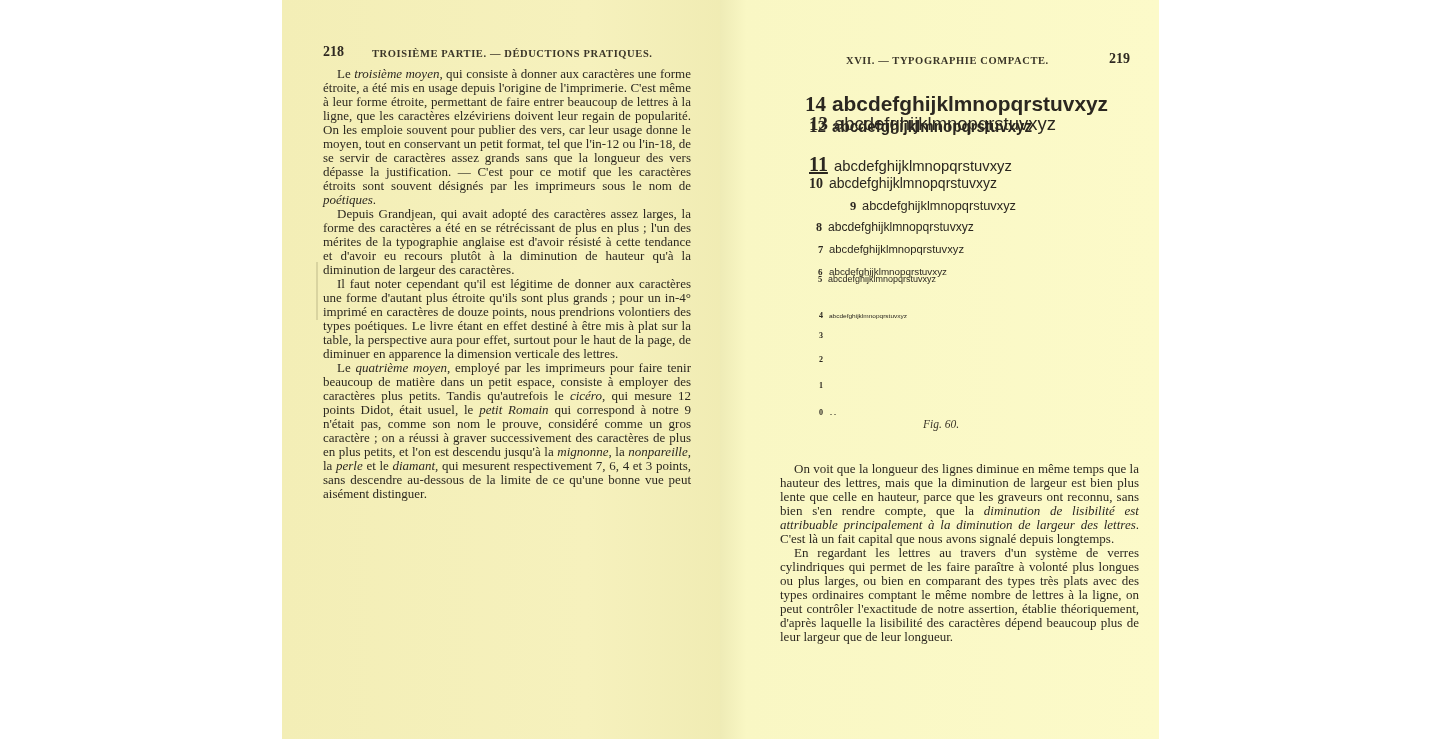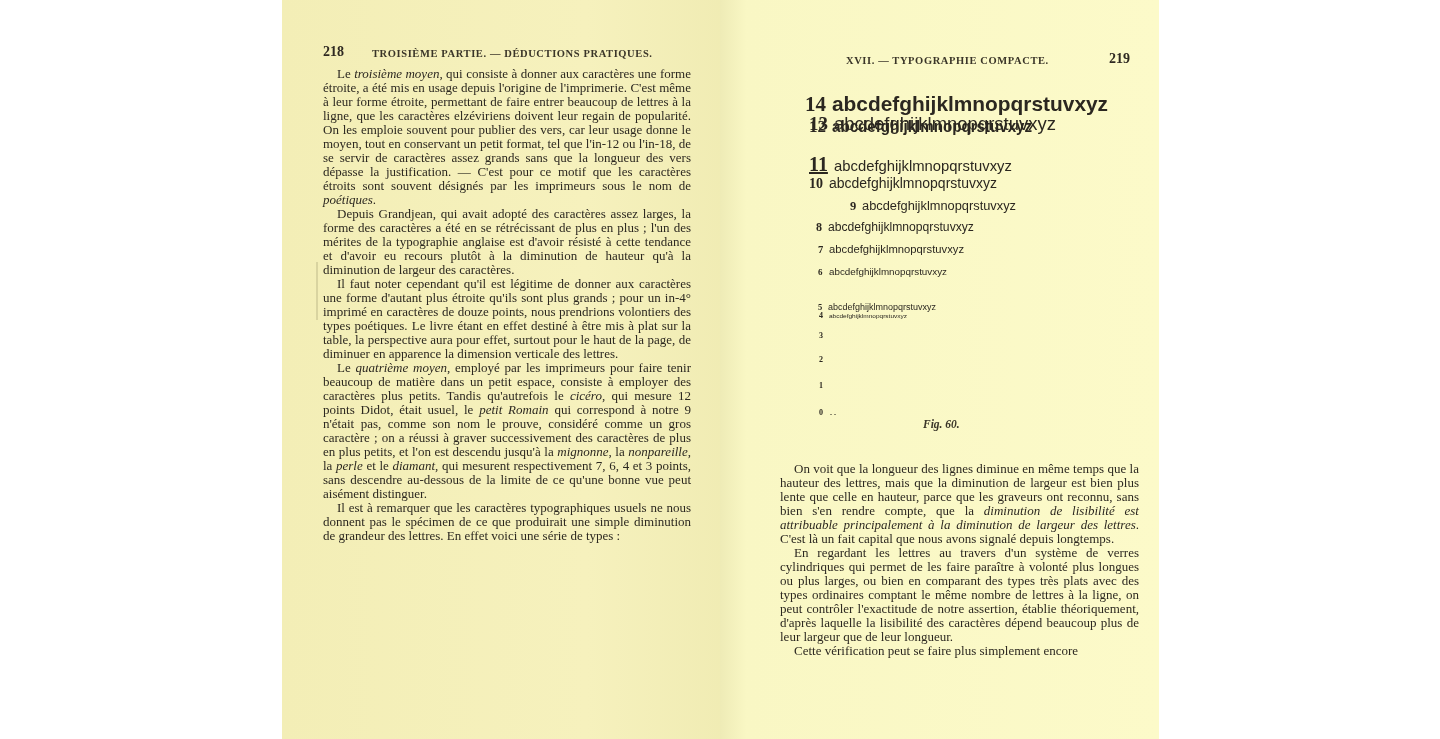--- a/index.html
+++ b/index.html
@@ -17,58 +17,56 @@
   .folio { position:absolute; font-size:14px; font-weight:bold; color:#2f2a22; }
 
   .col { position:absolute; font-size:13px; line-height:14px; text-align:justify; color:#2c2820; }
   .col p { margin:0; text-indent:14px; text-align-last:left; }
   .col p i { font-style:italic; }
 
   
   .spec-row { position:absolute; white-space:nowrap; color:#2b2720; font-family:"Liberation Serif","DejaVu Serif",serif; }
   .spec-num { display:inline-block; text-align:right; font-weight:bold; }
   .spec-text { display:inline-block; margin-left:6px; font-family:"Liberation Sans Narrow","Liberation Sans","DejaVu Sans",sans-serif; transform-origin:left center; }
-  .fig-caption { position:absolute; font-style:italic; font-size:11.5px; color:#3a3528;font-weight:bold; }
+  .fig-caption { position:absolute; font-style:italic; font-size:11.5px; color:#3a3528; }
   .margin-mark { position:absolute; width:2px; background:#d9d4a0; }
 </style>
 </head>
 <body>
 
 <div id="left-page" class="page">
   <div class="folio" style="left:41px; top:44px;">218</div>
   <div class="running-head" style="left:90px; top:48px;">TROISIÈME PARTIE. — DÉDUCTIONS PRATIQUES.</div>
   <div class="margin-mark" style="left:34px; top:262px; height:58px;"></div>
   <div id="left-col" class="col" style="left:41px; top:67px; width:368px;">
       <p><span>Le </span><i>troisième moyen</i><span>, qui consiste à donner aux caractères une forme étroite, a été mis en usage depuis l'origine de l'imprimerie. C'est même à leur forme étroite, permettant de faire entrer beaucoup de lettres à la ligne, que les caractères elzéviriens doivent leur regain de popularité. On les emploie souvent pour publier des vers, car leur usage donne le moyen, tout en conservant un petit format, tel que l'in-12 ou l'in-18, de se servir de caractères assez grands sans que la longueur des vers dépasse la justification. — C'est pour ce motif que les caractères étroits sont souvent désignés par les imprimeurs sous le nom de </span><i>poétiques</i><span>.</span></p>
       <p><span>Depuis Grandjean, qui avait adopté des caractères assez larges, la forme des caractères a été en se rétrécissant de plus en plus ; l'un des mérites de la typographie anglaise est d'avoir résisté à cette tendance et d'avoir eu recours plutôt à la diminution de hauteur qu'à la diminution de largeur des caractères.</span></p>
       <p><span>Il faut noter cependant qu'il est légitime de donner aux caractères une forme d'autant plus étroite qu'ils sont plus grands ; pour un in-4° imprimé en caractères de douze points, nous prendrions volontiers des types poétiques. Le livre étant en effet destiné à être mis à plat sur la table, la perspective aura pour effet, surtout pour le haut de la page, de diminuer en apparence la dimension verticale des lettres.</span></p>
       <p><span>Le </span><i>quatrième moyen</i><span>, employé par les imprimeurs pour faire tenir beaucoup de matière dans un petit espace, consiste à employer des caractères plus petits. Tandis qu'autrefois le </span><i>cicéro</i><span>, qui mesure 12 points Didot, était usuel, le </span><i>petit Romain</i><span> qui correspond à notre 9 n'était pas, comme son nom le prouve, considéré comme un gros caractère ; on a réussi à graver successivement des caractères de plus en plus petits, et l'on est descendu jusqu'à la </span><i>mignonne</i><span>, la </span><i>nonpareille</i><span>, la </span><i>perle</i><span> et le </span><i>diamant</i><span>, qui mesurent respectivement 7, 6, 4 et 3 points, sans descendre au-dessous de la limite de ce qu'une bonne vue peut aisément distinguer.</span></p>
-      <p><span>Il est à remarquer que les caractères typographiques usuels ne nous donnent pas le spécimen de ce que produirait une simple diminution de grandeur des lettres. En effet voici une série de types :</span></p>
     </div>
 </div>
 
 <div id="right-page" class="page">
   <div class="running-head" style="left:126px; top:55px;">XVII. — TYPOGRAPHIE COMPACTE.</div>
   <div class="folio" style="left:389px; top:51px;">219</div>
   <div id="specimen">
       <div class="spec-row" style="left: 85px; top: 92px;"><span class="spec-num" style="font-size: 21px;">14</span><span class="spec-text" style="font-size: 21px; font-weight: bold; transform: scaleX(0.994);">abcdefghijklmnopqrstuvxyz</span></div>
       <div class="spec-row" style="left: 89px; top: 113px;"><span class="spec-num" style="font-size: 19px;">13</span><span class="spec-text" style="font-size: 19px; font-weight: normal; transform: scaleX(0.973);">abcdefghijklmnopqrstuvxyz</span></div>
       <div class="spec-row" style="left: 89px; top: 117px;"><span class="spec-num" style="font-size: 17px;">12</span><span class="spec-text" style="font-size: 17px; font-weight: bold; transform: scaleX(0.89);">abcdefghijklmnopqrstuvxyz</span></div>
       <div class="spec-row" style="left: 89px; top: 153px;"><span class="spec-num" style="font-size: 20px; text-decoration: underline;">11</span><span class="spec-text" style="font-size: 15px; font-weight: normal; transform: scaleX(0.988);">abcdefghijklmnopqrstuvxyz</span></div>
       <div class="spec-row" style="left: 89px; top: 174px;"><span class="spec-num" style="font-size: 14px;">10</span><span class="spec-text" style="font-size: 14px; font-weight: normal; transform: scaleX(0.999);">abcdefghijklmnopqrstuvxyz</span></div>
       <div class="spec-row" style="left: 114px; top: 196px; margin-left: 16px;"><span class="spec-num" style="font-size: 12.5px;">9</span><span class="spec-text" style="font-size: 12.5px; font-weight: normal; transform: scaleX(1.026);">abcdefghijklmnopqrstuvxyz</span></div>
       <div class="spec-row" style="left: 96px; top: 217px;"><span class="spec-num" style="font-size: 12px;">8</span><span class="spec-text" style="font-size: 12px; font-weight: normal; transform: scaleX(1.013);">abcdefghijklmnopqrstuvxyz</span></div>
       <div class="spec-row" style="left: 98px; top: 239px;"><span class="spec-num" style="font-size: 10.5px;">7</span><span class="spec-text" style="font-size: 10.5px; font-weight: normal; transform: scaleX(1.071);">abcdefghijklmnopqrstuvxyz</span></div>
       <div class="spec-row" style="left: 98px; top: 261px;"><span class="spec-num" style="font-size: 9px;">6</span><span class="spec-text" style="font-size: 9px; font-weight: normal; transform: scaleX(1.092);">abcdefghijklmnopqrstuvxyz</span></div>
-      <div class="spec-row" style="left: 98px; top: 296px;"><span class="spec-num" style="font-size: 8.5px;">5</span><span class="spec-text" style="font-size: 8.5px; font-weight: normal; transform: scaleX(1.058);">abcdefghijklmnopqrstuvxyz</span></div>
+      <div class="spec-row" style="left: 98px; top: 268px;"><span class="spec-num" style="font-size: 8.5px;">5</span><span class="spec-text" style="font-size: 8.5px; font-weight: normal; transform: scaleX(1.058);">abcdefghijklmnopqrstuvxyz</span></div>
       <div class="spec-row" style="left: 99px; top: 304px;"><span class="spec-num" style="font-size: 8px;">4</span><span class="spec-text" style="font-size: 6px; font-weight: normal; transform: scaleX(1.083);">abcdefghijklmnopqrstuvxyz</span></div>
       <div class="spec-row" style="left: 99px; top: 324px;"><span class="spec-num" style="font-size: 8px;">3</span></div>
       <div class="spec-row" style="left: 99px; top: 348px;"><span class="spec-num" style="font-size: 8px;">2</span></div>
       <div class="spec-row" style="left: 99px; top: 374px;"><span class="spec-num" style="font-size: 8px;">1</span></div>
       <div class="spec-row" style="left: 99px; top: 401px;"><span class="spec-num" style="font-size: 8px;">0</span><span class="spec-text" style="font-size: 7px; font-weight: normal; transform: scaleX(2.056);">..</span></div>
     </div>
   <div class="fig-caption" style="left:203px; top:418px;">Fig. 60.</div>
   <div id="right-col" class="col" style="left:52px; top:462px; width:359px;margin-left:8px;">
       <p><span>On voit que la longueur des lignes diminue en même temps que la hauteur des lettres, mais que la diminution de largeur est bien plus lente que celle en hauteur, parce que les graveurs ont reconnu, sans bien s'en rendre compte, que la </span><i>diminution de lisibilité est attribuable principalement à la diminution de largeur des lettres</i><span>. C'est là un fait capital que nous avons signalé depuis longtemps.</span></p>
       <p><span>En regardant les lettres au travers d'un système de verres cylindriques qui permet de les faire paraître à volonté plus longues ou plus larges, ou bien en comparant des types très plats avec des types ordinaires comptant le même nombre de lettres à la ligne, on peut contrôler l'exactitude de notre assertion, établie théoriquement, d'après laquelle la lisibilité des caractères dépend beaucoup plus de leur largeur que de leur longueur.</span></p>
-      <p><span>Cette vérification peut se faire plus simplement encore</span></p>
     </div>
 </div>
 
 </body></html>

